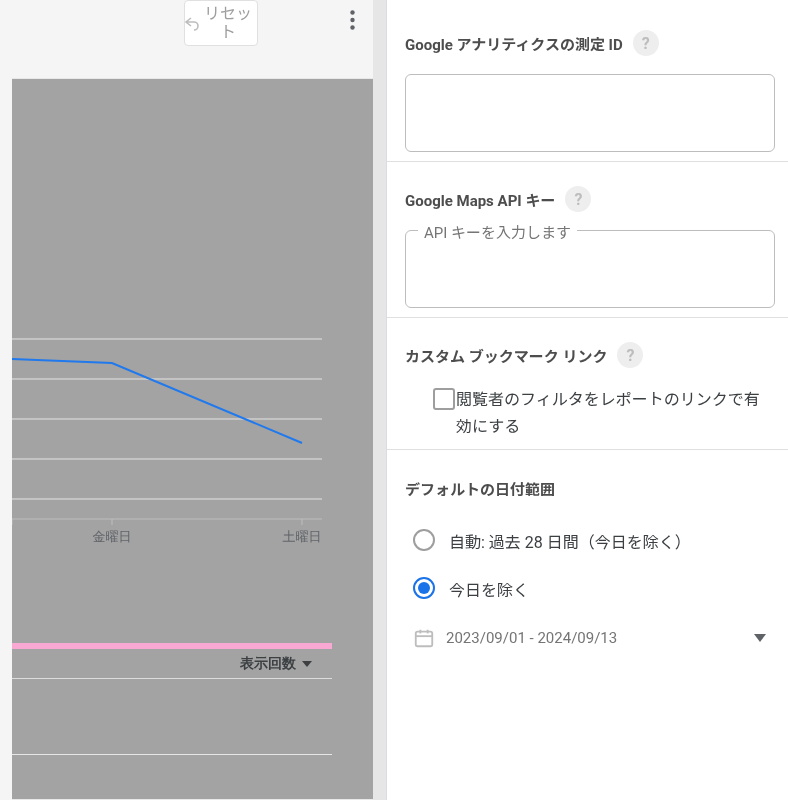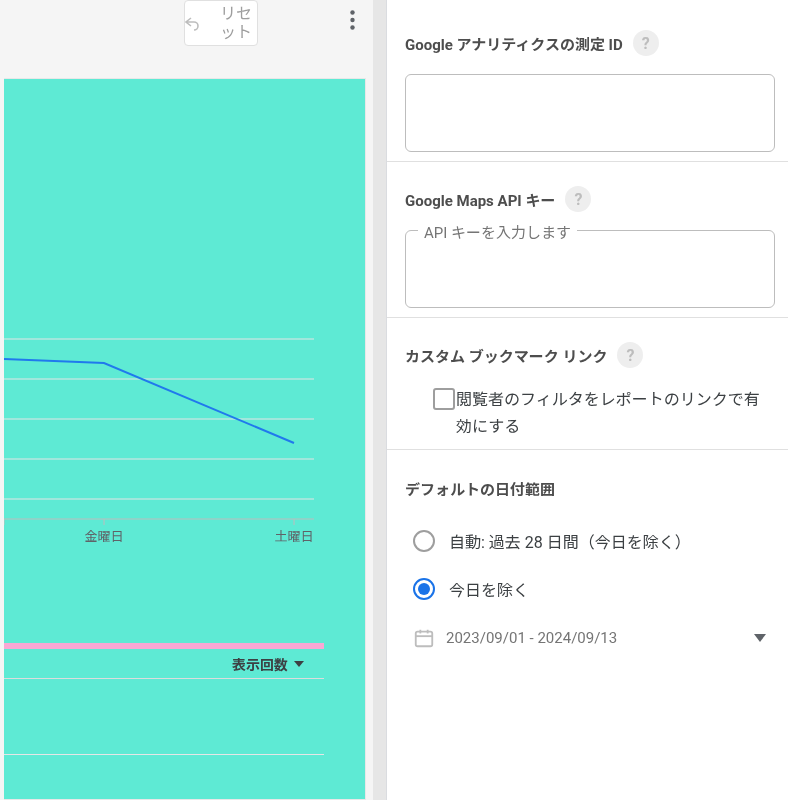--- a/index.html
+++ b/index.html
@@ -9,42 +9,43 @@
     width: 788px;
     height: 800px;
     overflow: hidden;
     position: relative;
     color: #202124;
   }
 
   
   .left-panel {
     position: absolute;
-    left: 4px;
+    left: 12px;
     top: 78px;
     width: 362px;
     height: 722px;
-    background: #5eead4;
+    background: #a3a3a3;
     border: 1px solid #e8e8e8;
     border-left: none;
+    font-family: Liberation Serif, serif;
   }
 
   .reset-btn {
     position: absolute;
     left: 184px;
     top: 0;
     width: 74px;
     height: 46px;
     border: 1px solid #e0e0e0;
     border-radius: 4px;
     background: #fff;
     display: flex;
     align-items: center;
     justify-content: center;
-    gap: 16px;
+    gap: 0;
     color: #9e9e9e;
     font-size: 16px;
     cursor: pointer;
     z-index: 5;
   }
   .reset-btn svg { flex-shrink: 0; }
   .reset-btn span { line-height: 1.2; text-align: center; }
 
   .overflow-menu {
     position: absolute;
@@ -200,21 +201,20 @@
     color: #3c4043;
     line-height: 1.7;
   }
 
   .radio-group {
     padding-left: 8px;
     margin-top: 14px;
   }
   .radio-row {
     display: flex;
-    align-items: center;
     gap: 14px;
     padding: 12px 0;
     cursor: pointer;
   }
   .radio-outer {
     width: 22px;
     height: 22px;
     border: 2px solid #9e9e9e;
     border-radius: 50%;
     display: flex;

